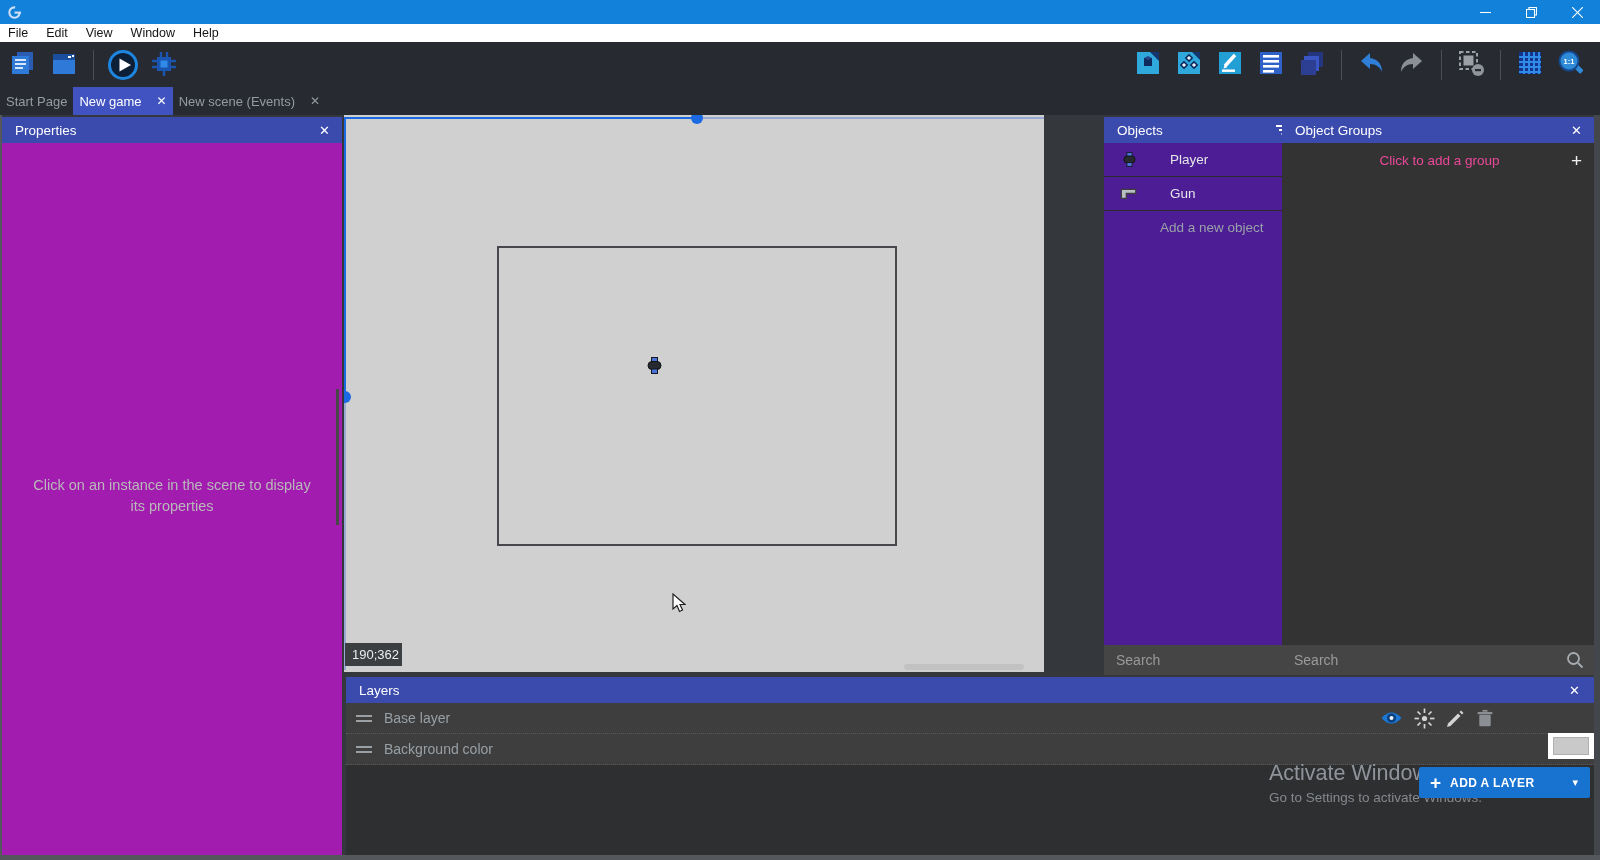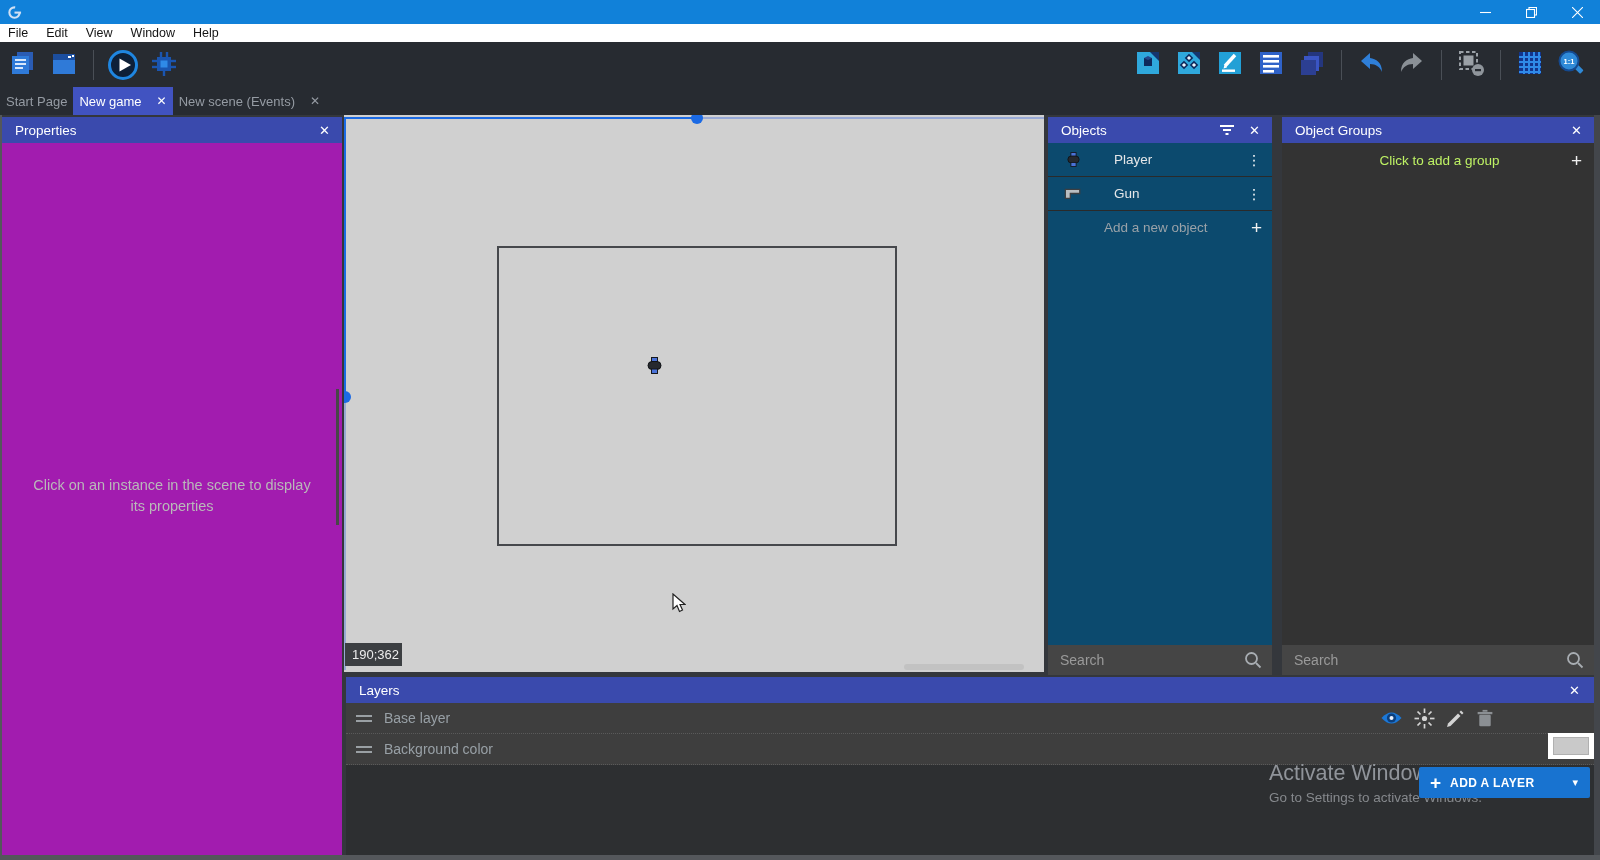--- a/index.html
+++ b/index.html
@@ -56,35 +56,35 @@
   .gw-top-light{position:absolute;left:353px;top:2px;width:347px;height:2px;background:#98a9d5;}
   .gw-left-strong{position:absolute;left:0;top:2px;width:2px;height:280px;background:#1b6ae4;}
   .gw-left-light{position:absolute;left:0;top:282px;width:2px;height:273px;background:#98a9d5;}
   .gw-dot{position:absolute;width:12px;height:12px;border-radius:50%;background:#1b6ae4;}
   .game-rect{position:absolute;left:153px;top:131px;width:400px;height:300px;border:2px solid #46484c;box-sizing:border-box;}
   .coord-badge{position:absolute;left:1px;top:528px;width:57px;height:23px;background:#3c3f42;color:#ececec;
                font-size:13px;line-height:23px;padding-left:7px;box-sizing:border-box;}
   .h-scrollbar{position:absolute;left:560px;top:549px;width:120px;height:6px;background:#c2c2c2;border-radius:3px;}
 
   
-  .objects-panel{left:1048px;top:117px;width:224px;height:558px;background:#0c4a6e;}
+  .objects-panel{left:1104px;top:117px;width:224px;height:558px;background:#4c1d95;}
   .obj-row{height:33px;display:flex;align-items:center;border-bottom:1px solid #2a2a2a;}
   .obj-thumb{width:22px;display:flex;justify-content:center;margin-left:14px;}
   .obj-label{color:#e4e6e8;font-size:13.5px;margin-left:30px;}
   .row-kebab{margin-left:auto;margin-right:10px;color:#fff;font-size:14px;letter-spacing:1px;}
   .obj-add-row{height:33px;display:flex;align-items:center;}
   .obj-add-label{color:#9aa2a8;font-size:13.5px;margin-left:56px;}
   .row-plus{margin-left:auto;margin-right:10px;color:#f0f0f0;font-size:19px;font-weight:400;line-height:19px;}
   .filter-icon{margin-left:auto;margin-right:0;display:flex;}
   .objects-panel .panel-close{margin-left:14px;}
 
   
   .groups-panel{left:1282px;top:117px;width:312px;height:558px;background:#333333;}
   .groups-empty-row{height:34px;display:flex;align-items:center;}
-  .groups-hint{color:#bef264;font-size:13.5px;flex:1;text-align:center;padding-left:26px;}
+  .groups-hint{color:#ec4899;font-size:13.5px;flex:1;text-align:center;padding-left:26px;}
 
   
   .layers-panel{left:346px;top:677px;width:1248px;height:178px;background:#2d2f31;}
   .layer-rows{position:absolute;left:0;top:26px;right:0;}
   .layer-row{height:30px;background:#3e3e3e;display:flex;align-items:center;border-bottom:1px dotted #5a5a5a;}
   .layer-handle{margin-left:10px;display:flex;flex-direction:column;gap:3px;}
   .layer-handle span{display:block;width:16px;height:2px;background:#9aa0a4;}
   .layer-name{color:#98a0a6;font-size:14px;margin-left:12px;}
   .layer-icons{margin-left:auto;display:flex;align-items:center;gap:11px;margin-right:100px;}
   .color-swatch{position:absolute;left:1202px;top:56px;width:46px;height:26px;background:#ffffff;

